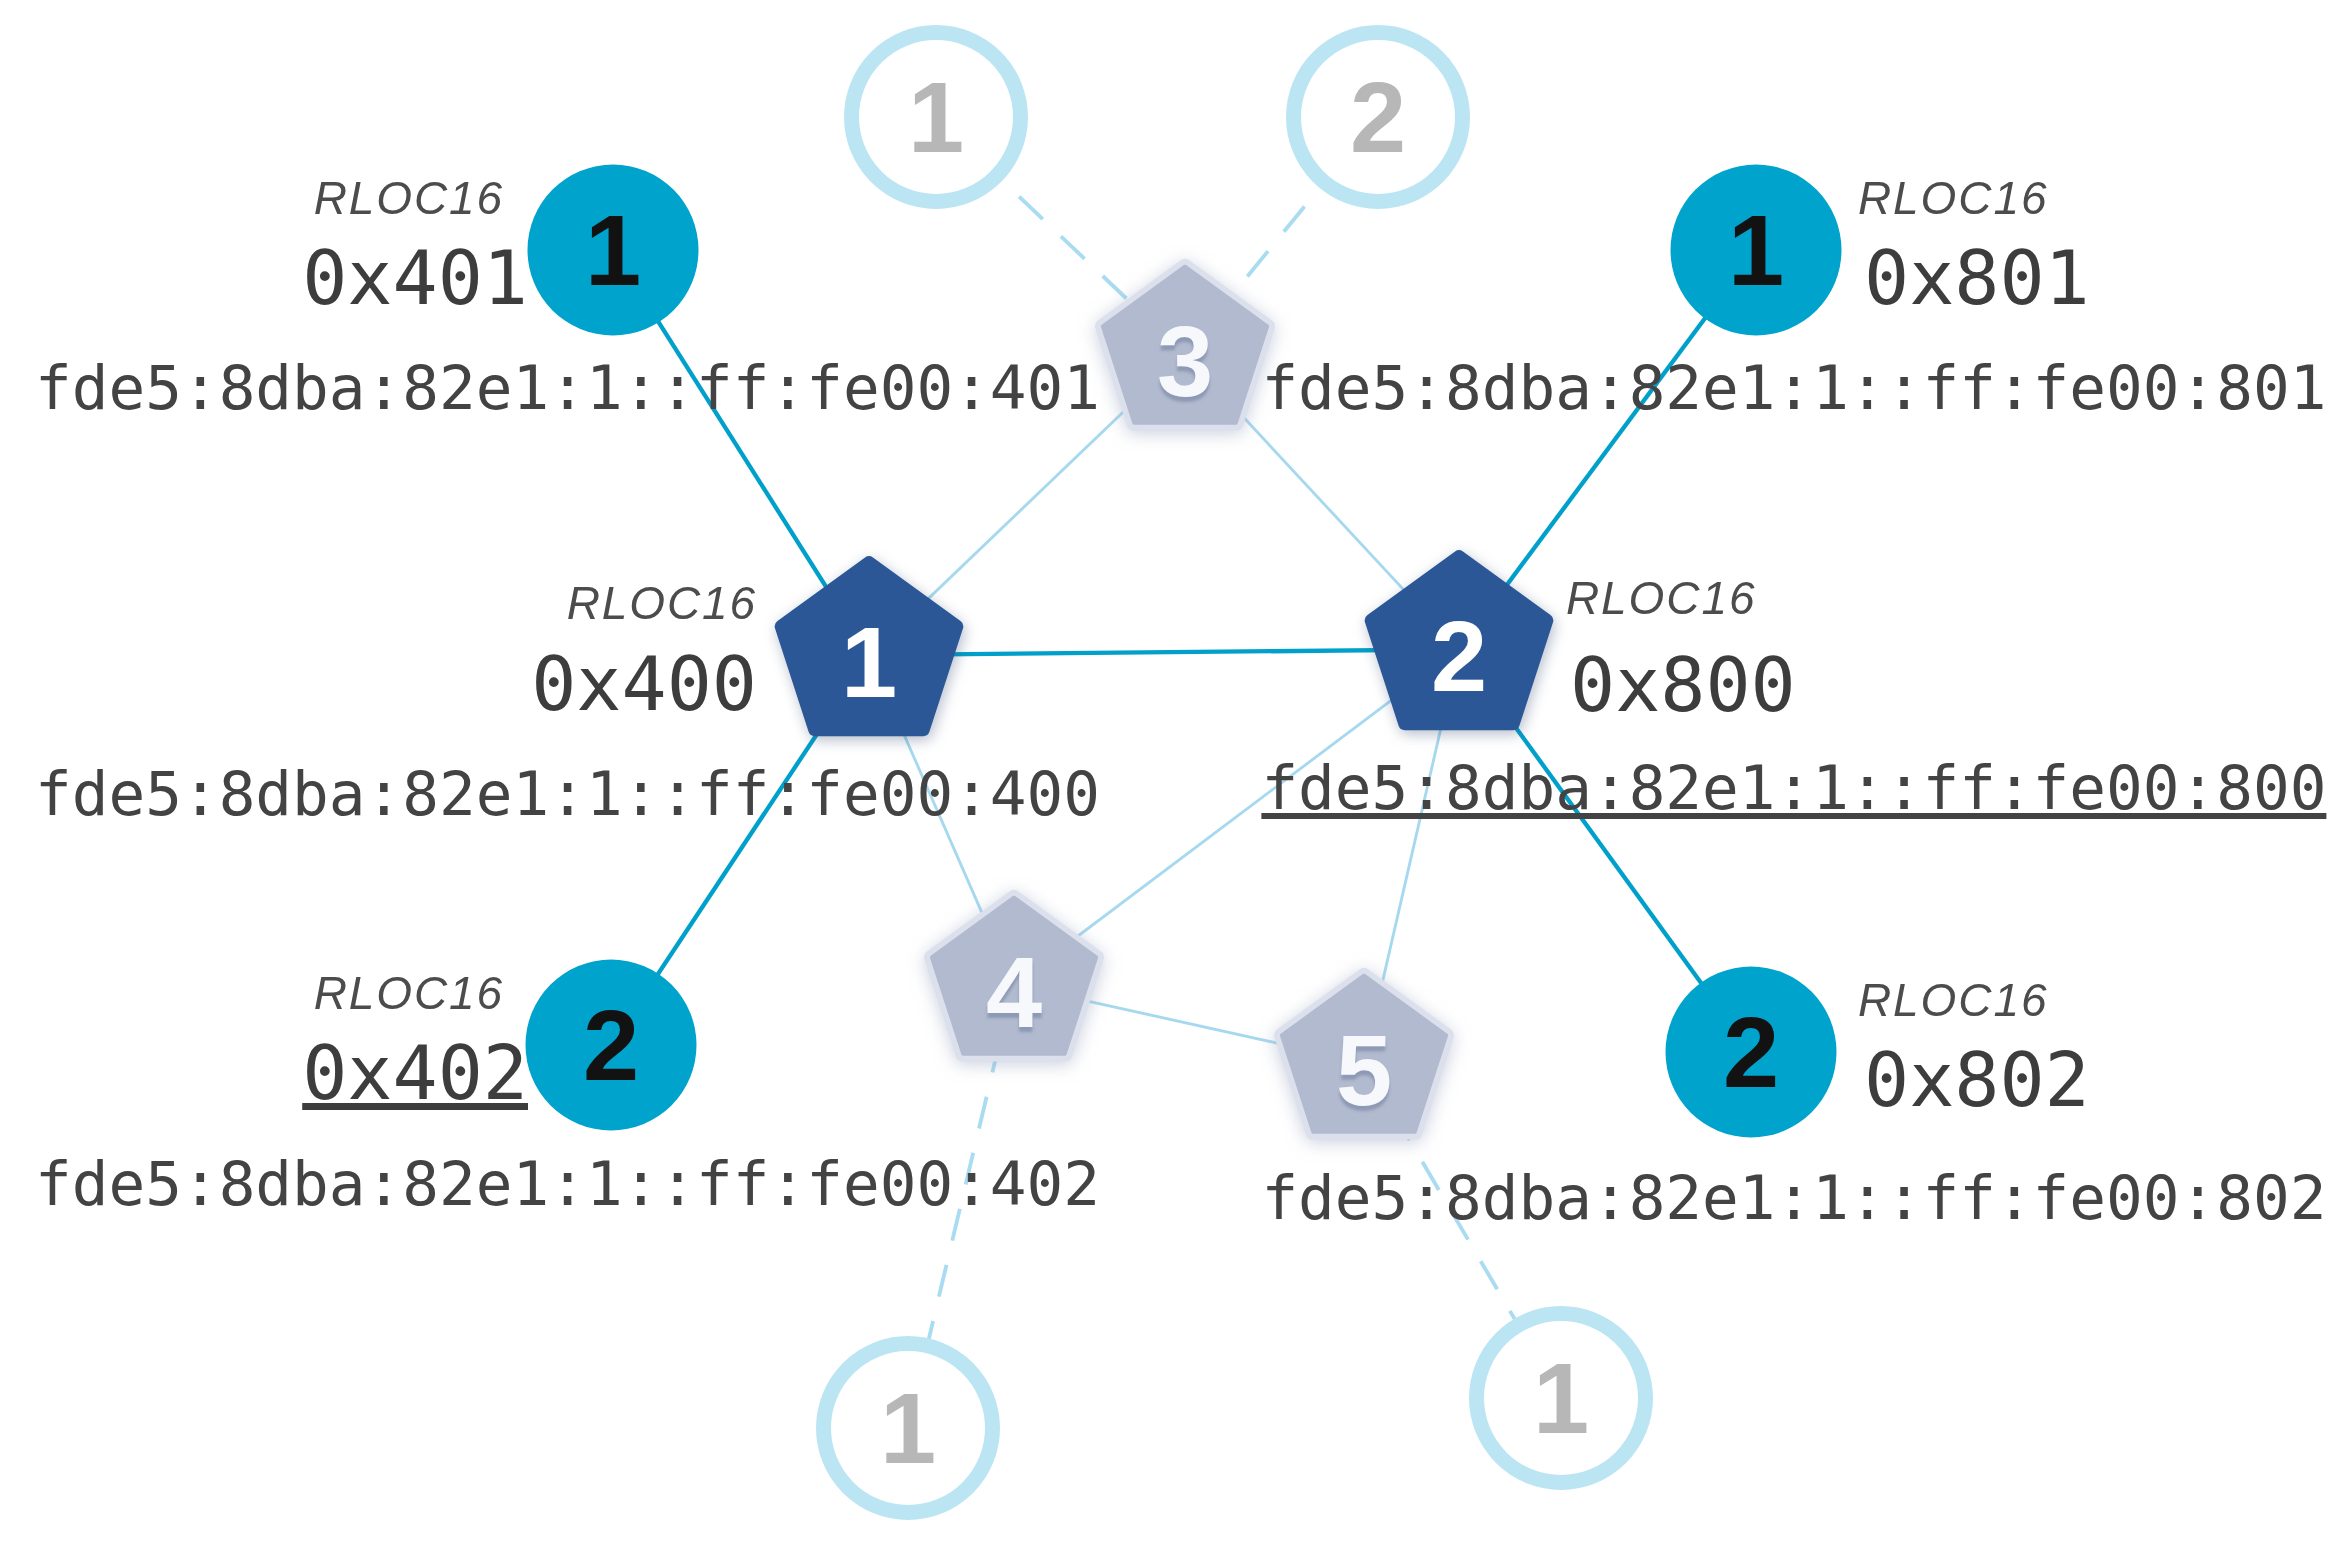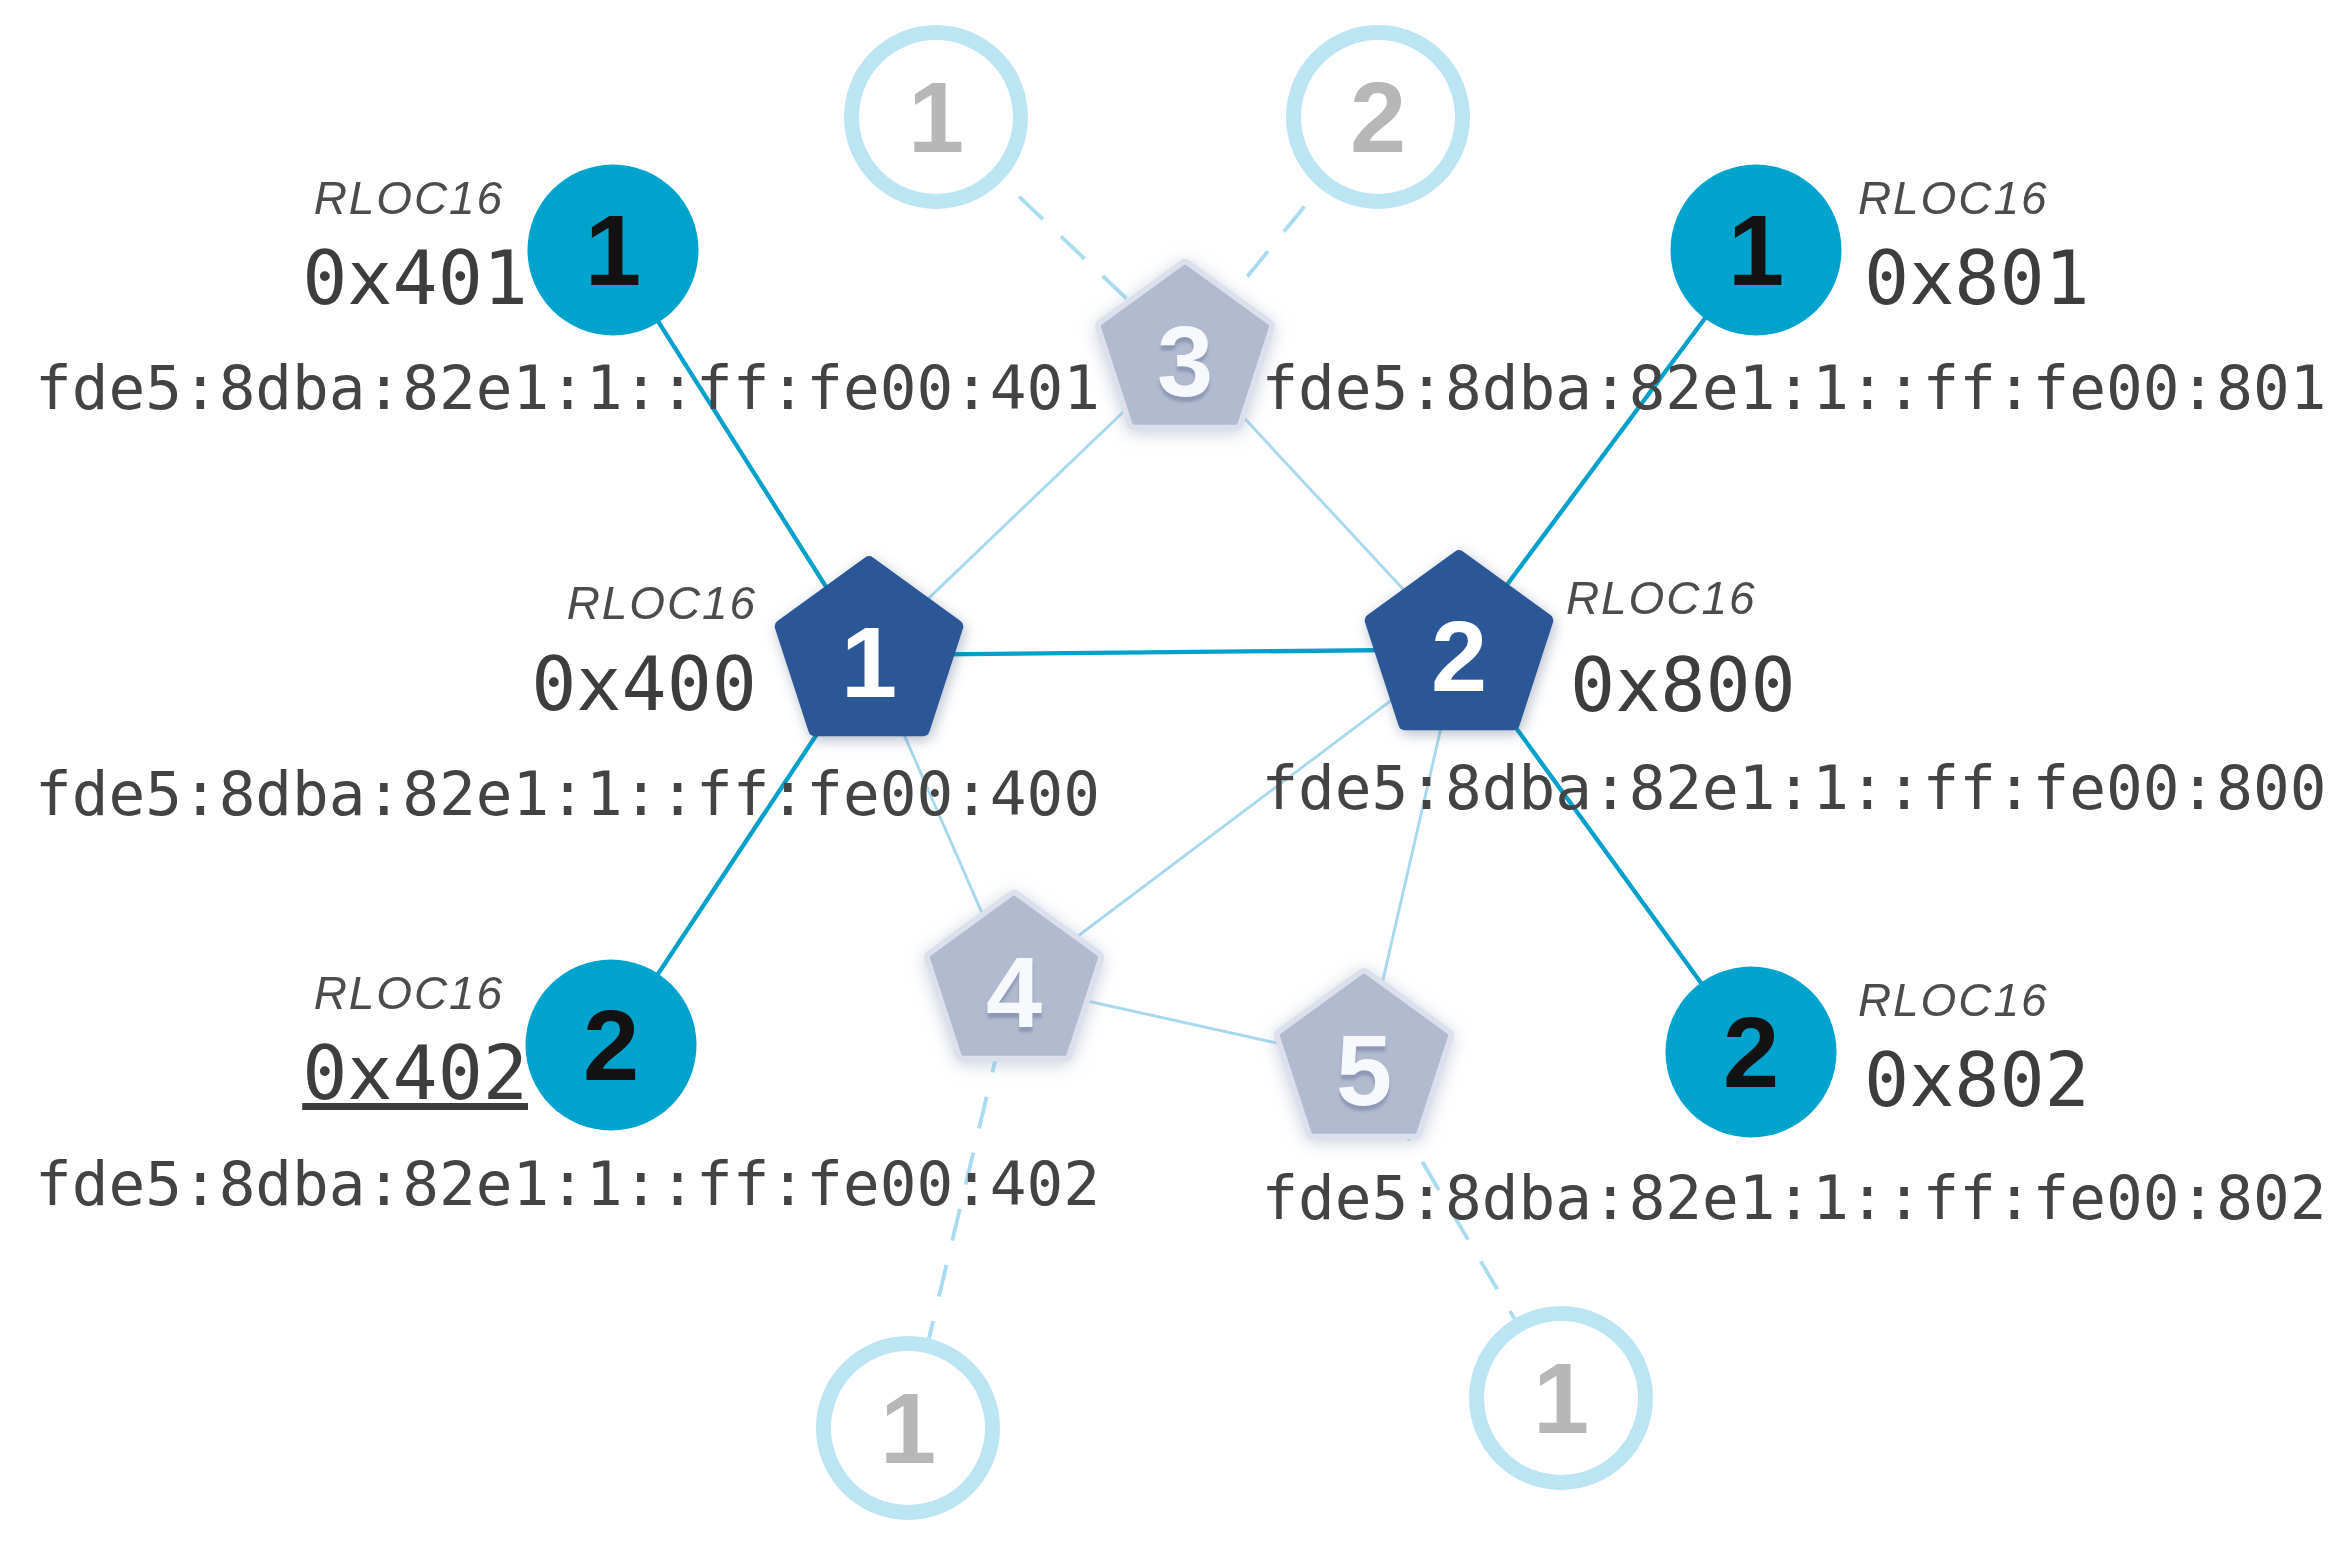--- a/index.html
+++ b/index.html
@@ -41,21 +41,21 @@
   .bl-hex{top:1025px;right:1808px;text-decoration:underline;}
   .bl-ipv6{top:1153px;left:35px;}
   .cl-rloc{top:577px;right:1579px;}
   .cl-hex{top:636px;right:1579px;}
   .cl-ipv6{top:763px;left:35px;}
   .tr-rloc{top:172px;left:1858px;}
   .tr-hex{top:230px;left:1864px;}
   .tr-ipv6{top:357px;right:9.6px;text-align:right;}
   .cr-rloc{top:572px;left:1566px;}
   .cr-hex{top:629px;left:1570px;margin-top:8px;}
-  .cr-ipv6{top:757px;right:9.6px;}
+  .cr-ipv6{top:757px;right:9.6px;text-decoration:underline;}
   .br-rloc{top:974px;left:1858px;}
   .br-hex{top:1032px;left:1864px;}
   .br-ipv6{top:1160px;right:9.6px;margin-top:7px;}
 
   .node{
     position:absolute;z-index:3;
     transform:translate(-50%,-50%);
     display:flex;align-items:center;justify-content:center;
   }
   .num{

